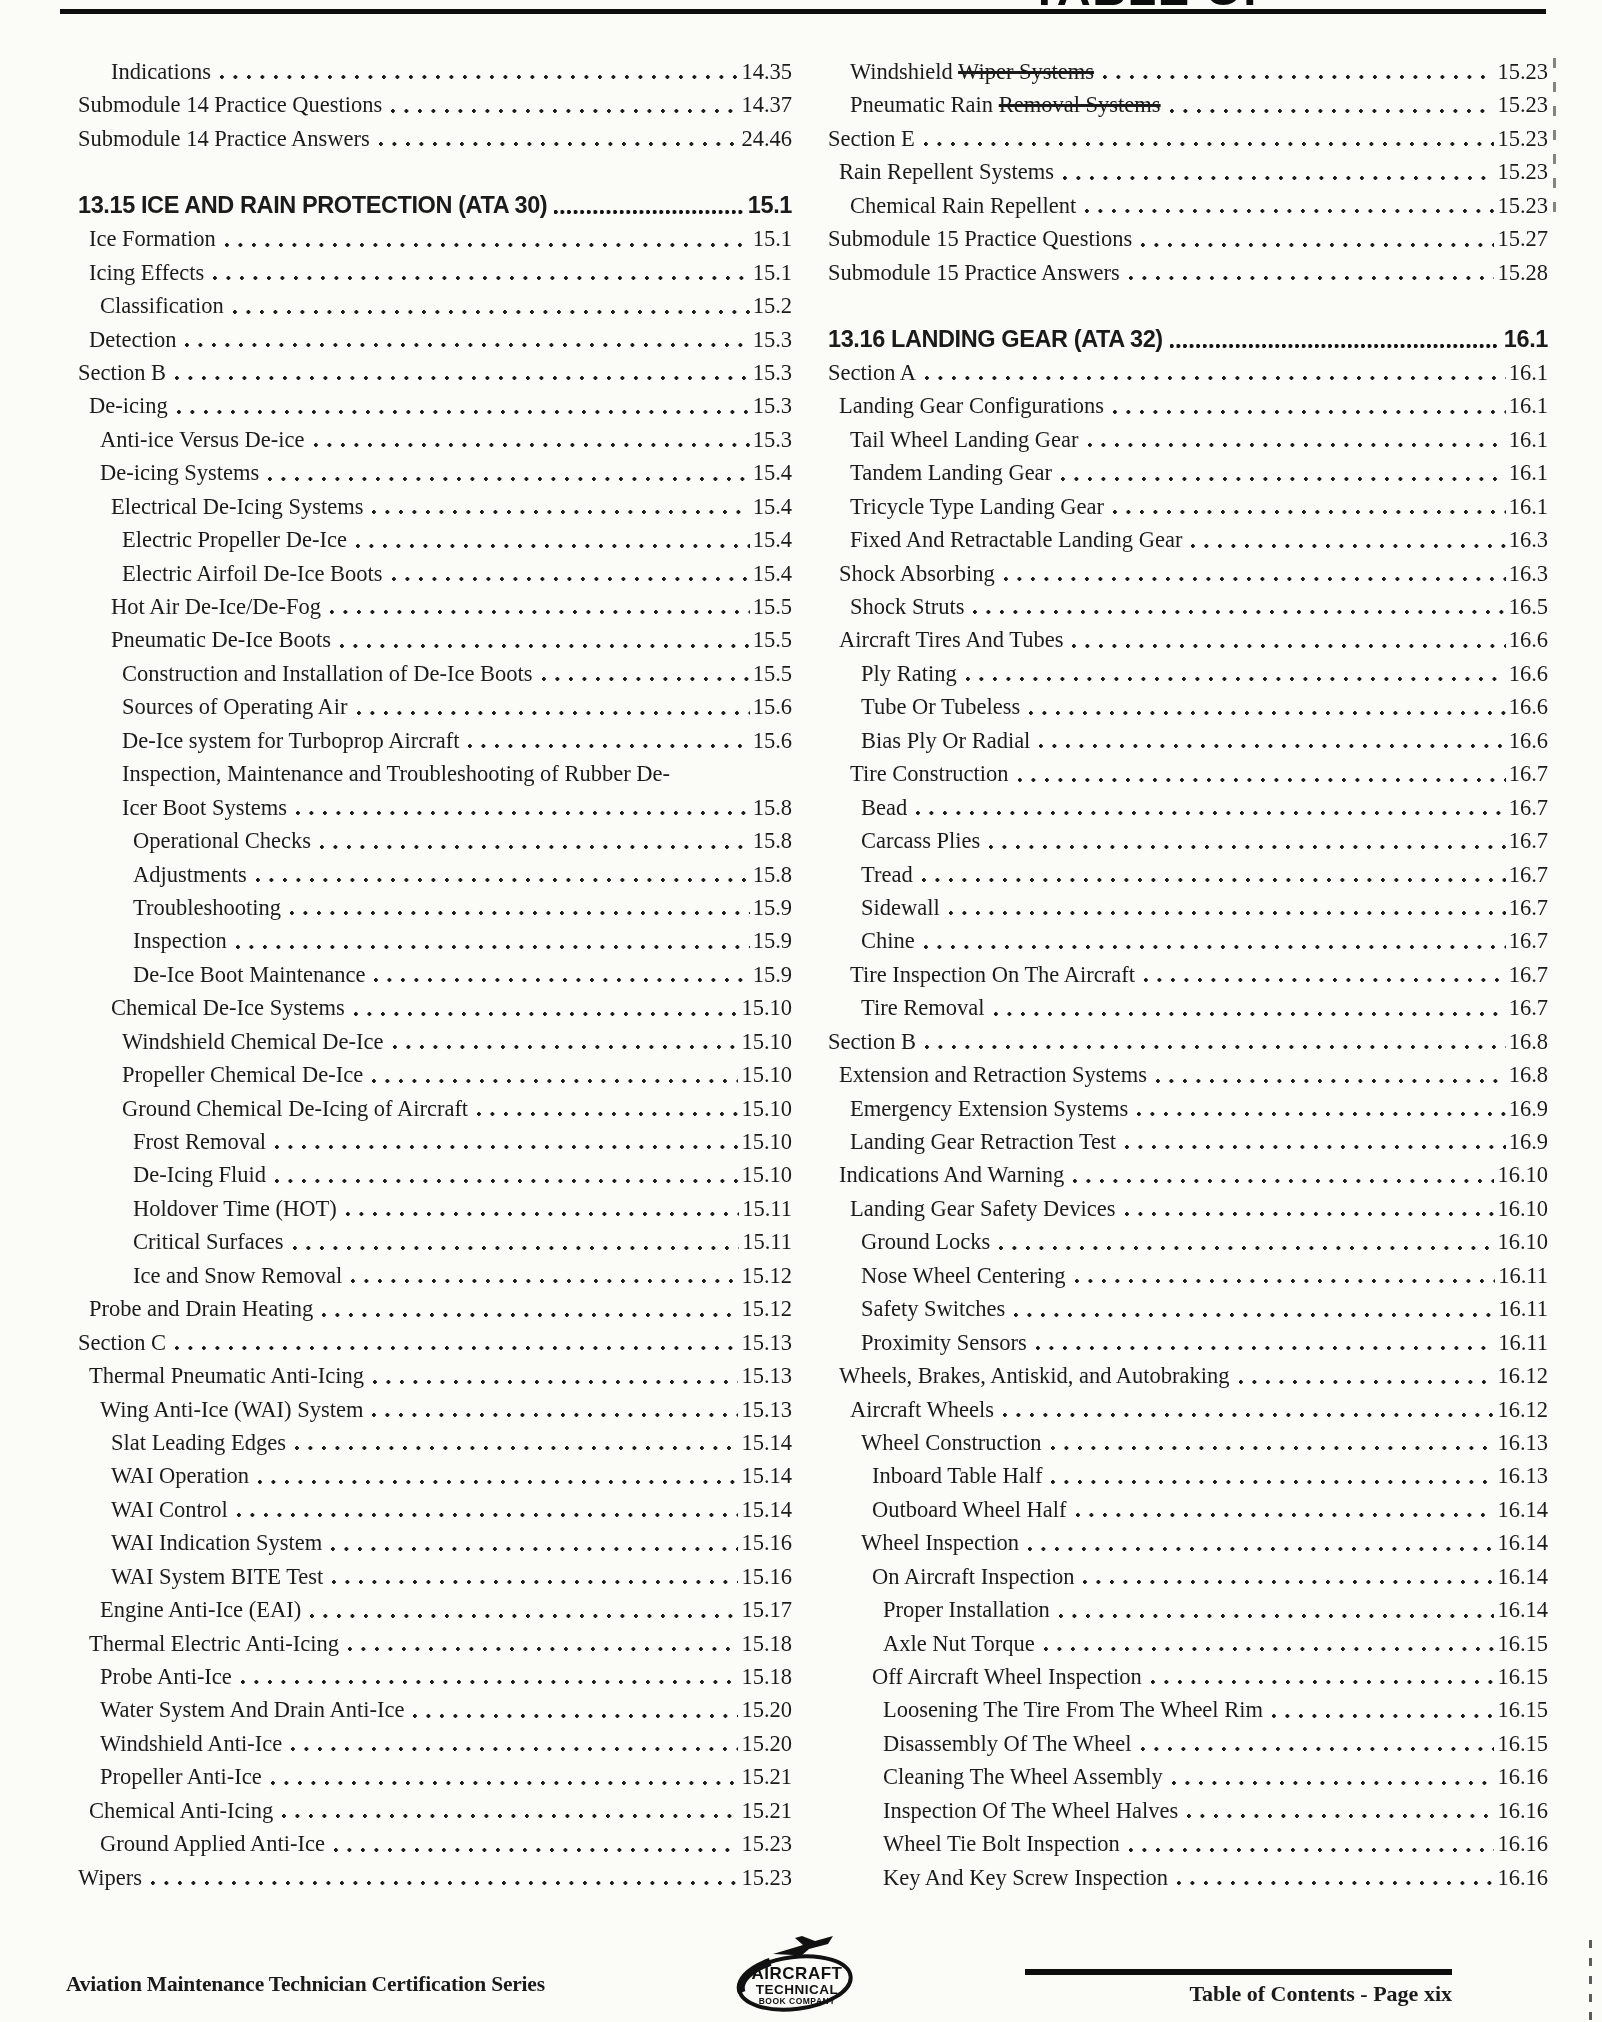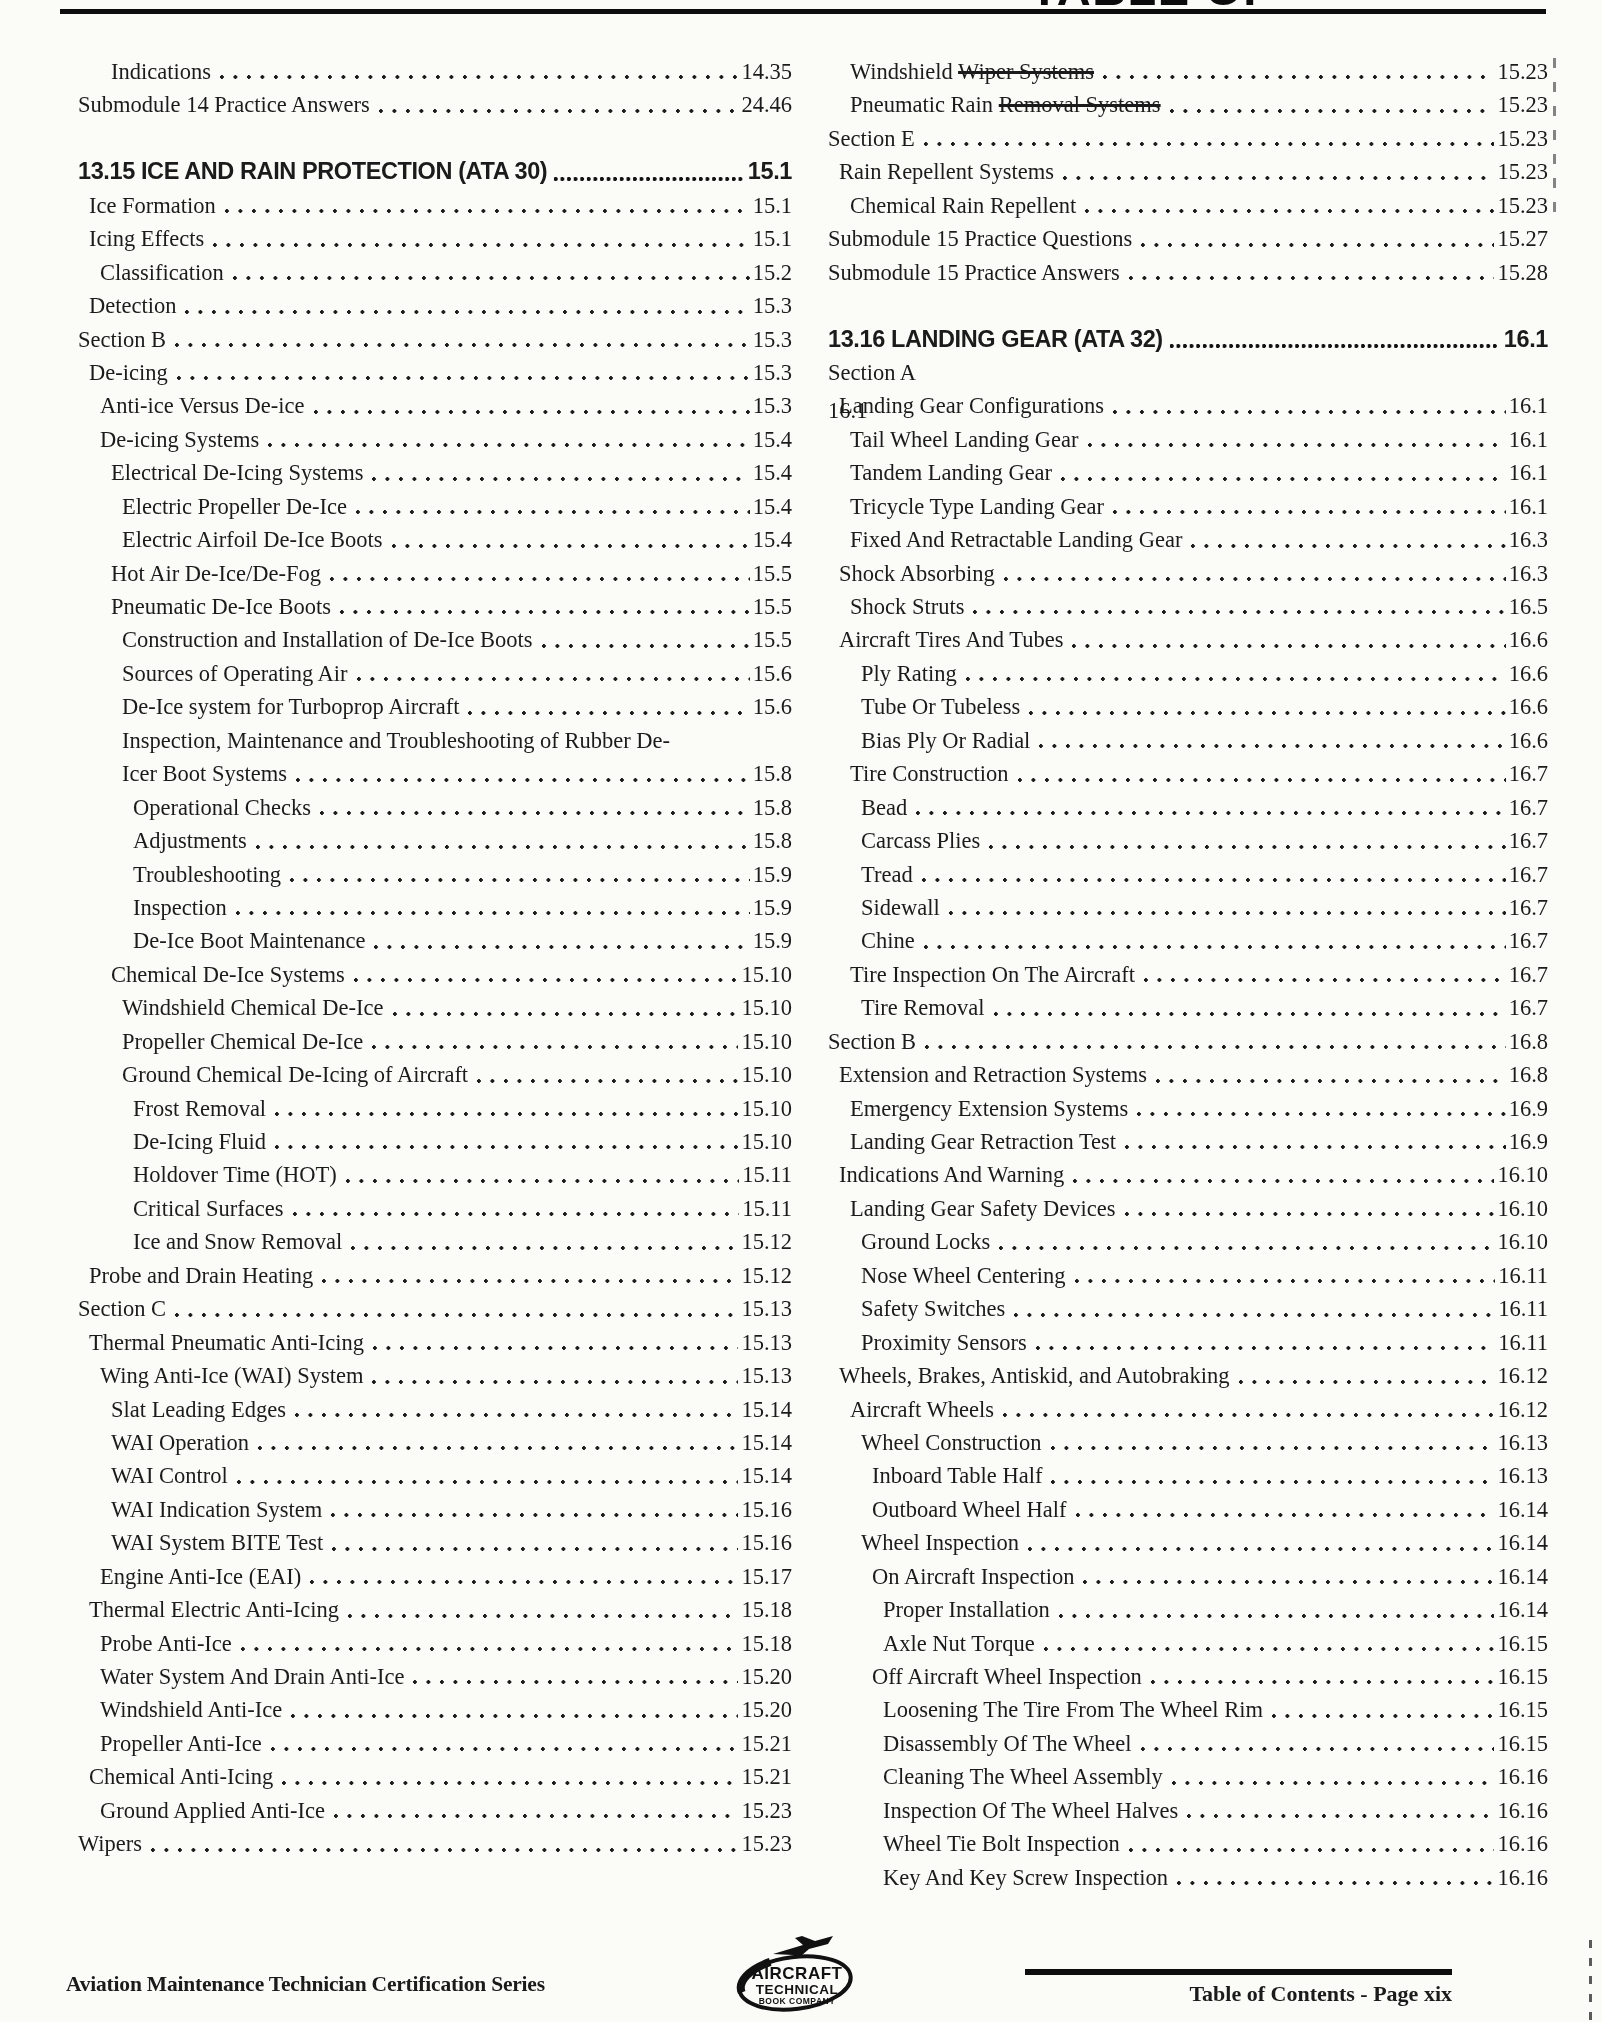--- a/index.html
+++ b/index.html
@@ -60,20 +60,25 @@
   </div>
   <div class="top-rule"></div>
 
   <div class="col" id="col-left">
       <div class="row" style="padding-left: 33px;">
         <span class="t">Indications</span>
         <span class="lead"></span>
         <span class="p">14.35</span>
       </div>
       <div class="row" style="padding-left: 0px;">
+        <span class="t">Submodule 14 Practice Questions</span>
+        <span class="lead"></span>
+        <span class="p">14.37</span>
+      </div>
+      <div class="row" style="padding-left: 0px;">
         <span class="t">Submodule 14 Practice Answers</span>
         <span class="lead"></span>
         <span class="p">24.46</span>
       </div>
       <div class="spacer"></div>
       <div class="row hdr" style="padding-left: 0px;">
         <span class="t">13.15 ICE AND RAIN PROTECTION (ATA 30)</span>
         <span class="lead"></span>
         <span class="p">15.1</span>
       </div>
@@ -361,21 +366,21 @@
         <span class="t">Submodule 15 Practice Answers</span>
         <span class="lead"></span>
         <span class="p">15.28</span>
       </div>
       <div class="spacer"></div>
       <div class="row hdr" style="padding-left: 0px;">
         <span class="t">13.16 LANDING GEAR (ATA 32)</span>
         <span class="lead"></span>
         <span class="p">16.1</span>
       </div>
-      <div class="row" style="padding-left: 0px; flex-direction: column;">
+      <div class="row" style="padding-left: 0px;">
         <span class="t">Section A</span>
         <span class="lead"></span>
         <span class="p">16.1</span>
       </div>
       <div class="row" style="padding-left: 11px;">
         <span class="t">Landing Gear Configurations</span>
         <span class="lead"></span>
         <span class="p">16.1</span>
       </div>
       <div class="row" style="padding-left: 22px;">

